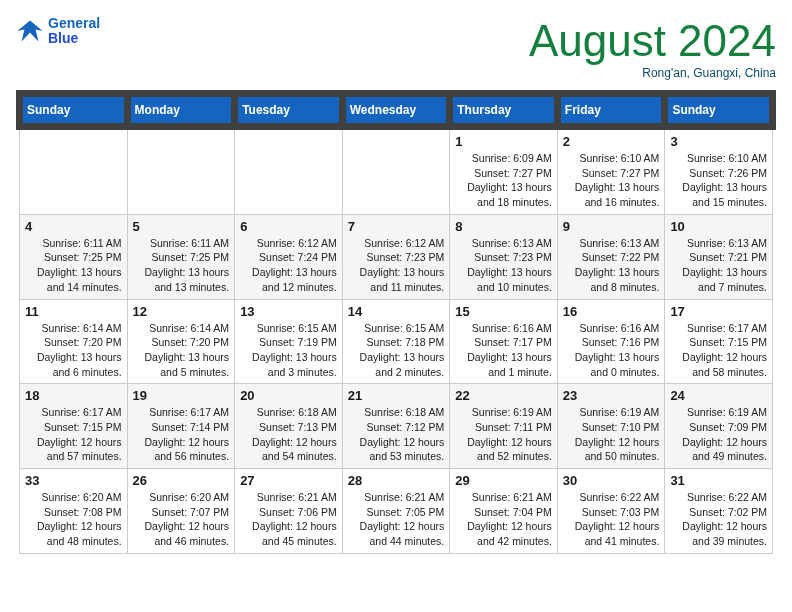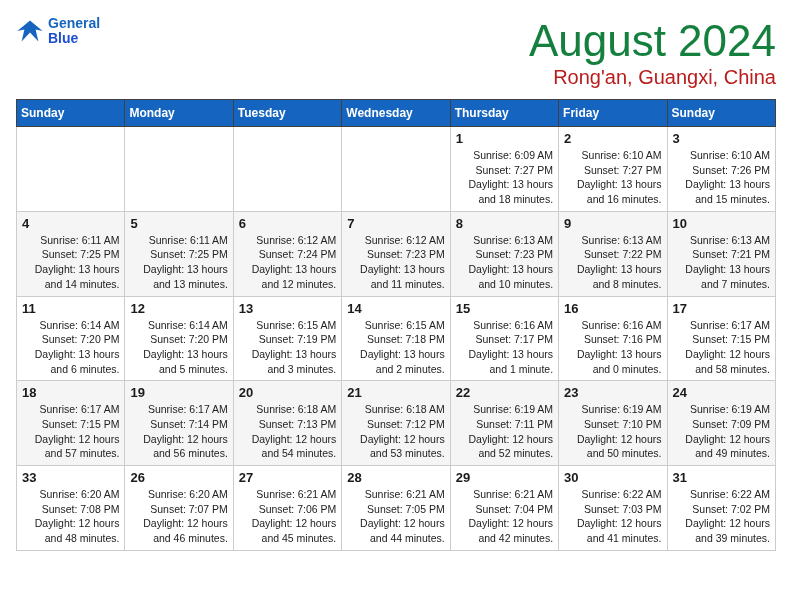--- a/index.html
+++ b/index.html
@@ -36,36 +36,36 @@
     }
     .title-block {
       text-align: right;
     }
     .month-title {
       font-size: 44px;
       font-weight: normal;
       color: #15803d;
     }
     .location {
-      font-size: 20px;
-      color: #b91c1c;
+      font-size: 12px;
+      color: #0c4a6e;
     }
     .calendar {
       width: 100%;
       border-collapse: collapse;
       font-size: 11px;
     }
     .calendar th {
       background: #1565c0;
       color: #fff;
       padding: 6px 4px;
       text-align: left;
       font-size: 12px;
       font-weight: bold;
-      border: 1px solid #404040;
+      border: 7px solid #404040;
     }
     .calendar td {
       border: 1px solid #ccc;
       vertical-align: top;
       padding: 4px 5px;
       width: calc(100% / 7);
       min-height: 80px;
       background: #fff;
     }
     .calendar tr:nth-child(even) td {

